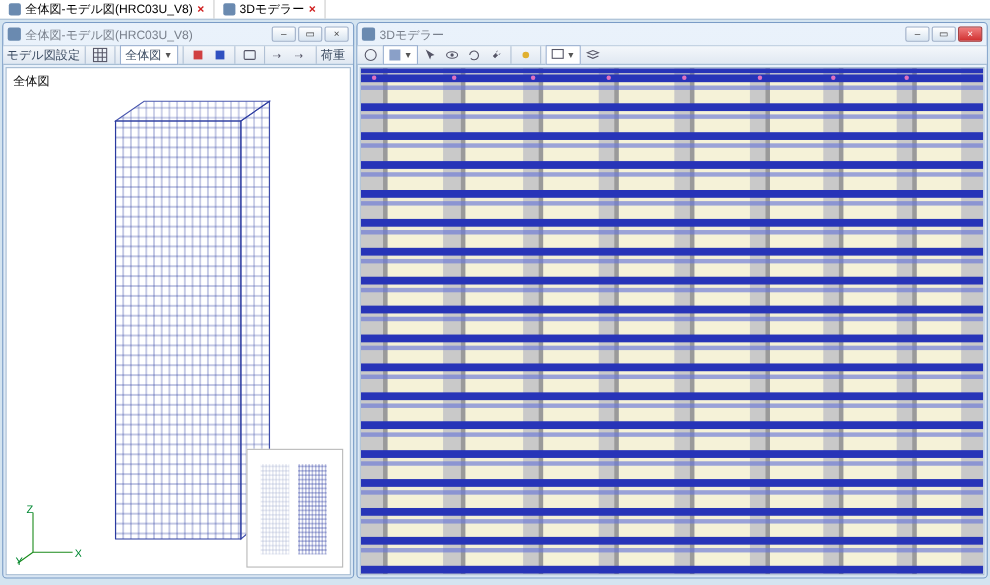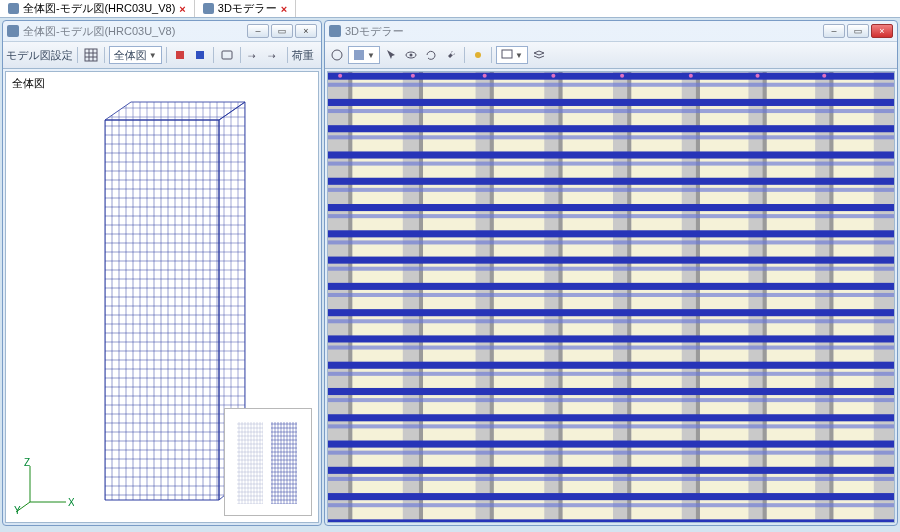--- a/index.html
+++ b/index.html
@@ -11,21 +11,21 @@
 .windows { display: flex; height: 510px; gap: 2px; padding: 2px; }
 .pane { flex: 1; display: flex; flex-direction: column; background: linear-gradient(#eaf2fb,#d8e6f4); border: 1px solid #7a9cc6; border-radius: 4px; }
 .pane-left { flex: 0 0 320px; }
 .pane-right { flex: 1; }
 .titlebar { display: flex; align-items: center; justify-content: space-between; height: 20px; padding: 0 4px; }
 .titlebar-left { display: flex; align-items: center; gap: 4px; color: #79808c; }
 .titlebar-left .ico { width: 12px; height: 12px; background: #6a8ab0; border-radius: 2px; }
 .winbtns { display: flex; gap: 2px; }
 .winbtn { width: 22px; height: 14px; border: 1px solid #a0b0c8; border-radius: 2px; background: linear-gradient(#fff,#d8e4f0); display: flex; align-items: center; justify-content: center; font-size: 9px; color: #444; cursor: pointer; }
 .winbtn.close { background: linear-gradient(#f08080,#d03030); color: #fff; border-color: #a03030; }
-.toolbar { display: flex; align-items: center; gap: 2px; height: 28px; padding: 1px 3px; background: linear-gradient(#f4f7fb,#e0e8f2); border-top: 1px solid #c0d0e0; border-bottom: 1px solid #a0b8d0; font-size: 11px; color: #3a4a60; }
+.toolbar { display: flex; align-items: center; gap: 2px; height: 18px; padding: 1px 3px; background: linear-gradient(#f4f7fb,#e0e8f2); border-top: 1px solid #c0d0e0; border-bottom: 1px solid #a0b8d0; font-size: 11px; color: #3a4a60; }
 .tool { width: 18px; height: 18px; border: 1px solid transparent; border-radius: 2px; display: flex; align-items: center; justify-content: center; cursor: pointer; }
 .tool svg { width: 14px; height: 14px; }
 .sep { width: 1px; height: 16px; background: #b0c0d4; margin: 0 2px; }
 .dd { display: flex; align-items: center; gap: 2px; padding: 0 4px; height: 18px; border: 1px solid #9ab0d0; background: #fff; cursor: pointer; }
 .dd .caret { font-size: 8px; color: #555; }
 .viewport { flex: 1; background: #fff; border: 1px solid #a0b8d0; margin: 2px; position: relative; overflow: hidden; }
 .viewport-label { position: absolute; top: 4px; left: 6px; color: #000; font-size: 11px; }
 .axis { position: absolute; bottom: 8px; left: 8px; }
 .minimap { position: absolute; right: 6px; bottom: 6px; width: 88px; height: 108px; border: 1px solid #b8b8b8; background: #fff; display: flex; align-items: center; justify-content: center; }
 .bldg { position: absolute; left: 50%; top: 18px; transform: translateX(-50%); }

